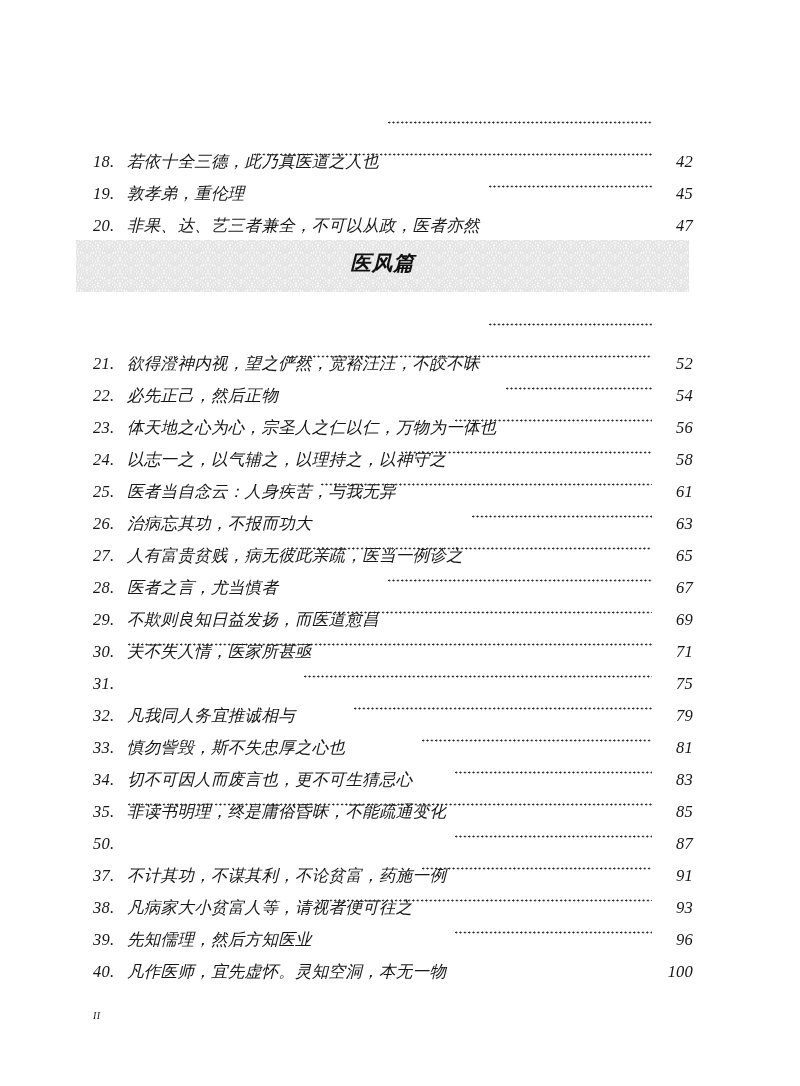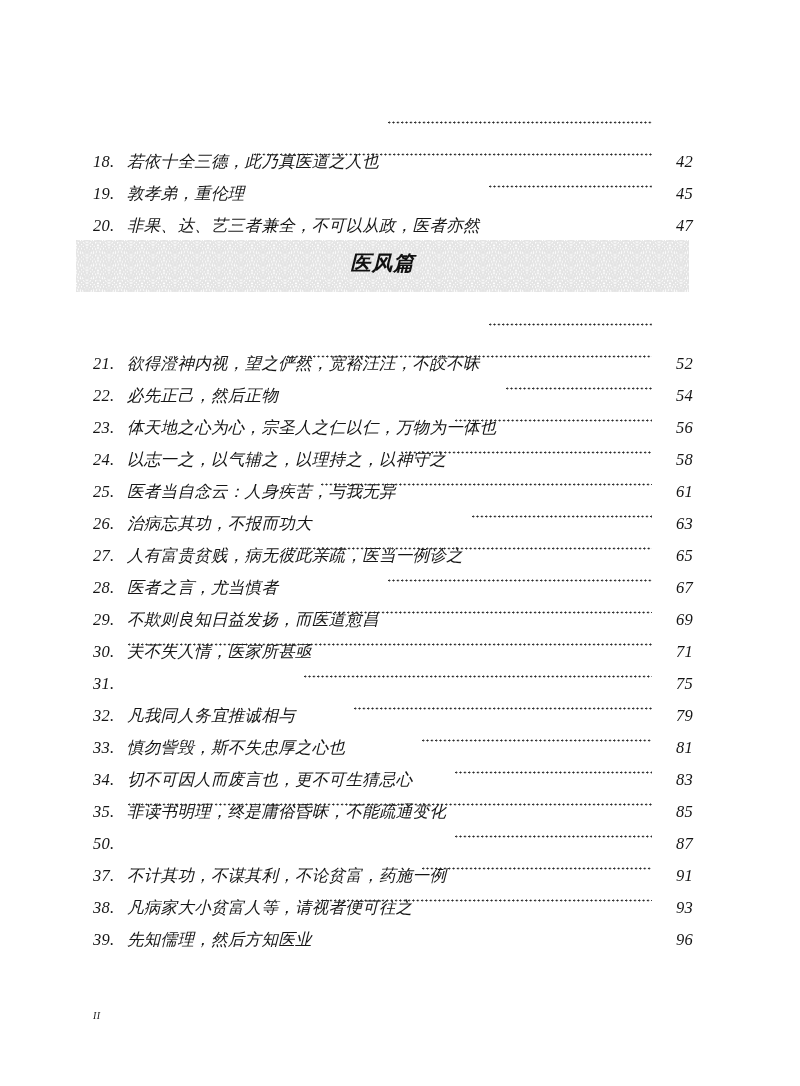--- a/index.html
+++ b/index.html
@@ -293,17 +293,23 @@
         <span class="toc-title">凡病家大小贫富人等，请视者便可往之</span>
         <span class="toc-leader"></span>
         <span class="toc-page">93</span>
       </div>
       <div class="toc-row">
         <span class="toc-num">39.</span>
         <span class="toc-title">先知儒理，然后方知医业</span>
         <span class="toc-leader"></span>
         <span class="toc-page">96</span>
       </div>
+      <div class="toc-row">
+        <span class="toc-num">40.</span>
+        <span class="toc-title">凡作医师，宜先虚怀。灵知空洞，本无一物</span>
+        <span class="toc-leader"></span>
+        <span class="toc-page">100</span>
+      </div>
     </div>
 
   <div class="folio">II</div>
 
 </div>
 
 </body></html>

